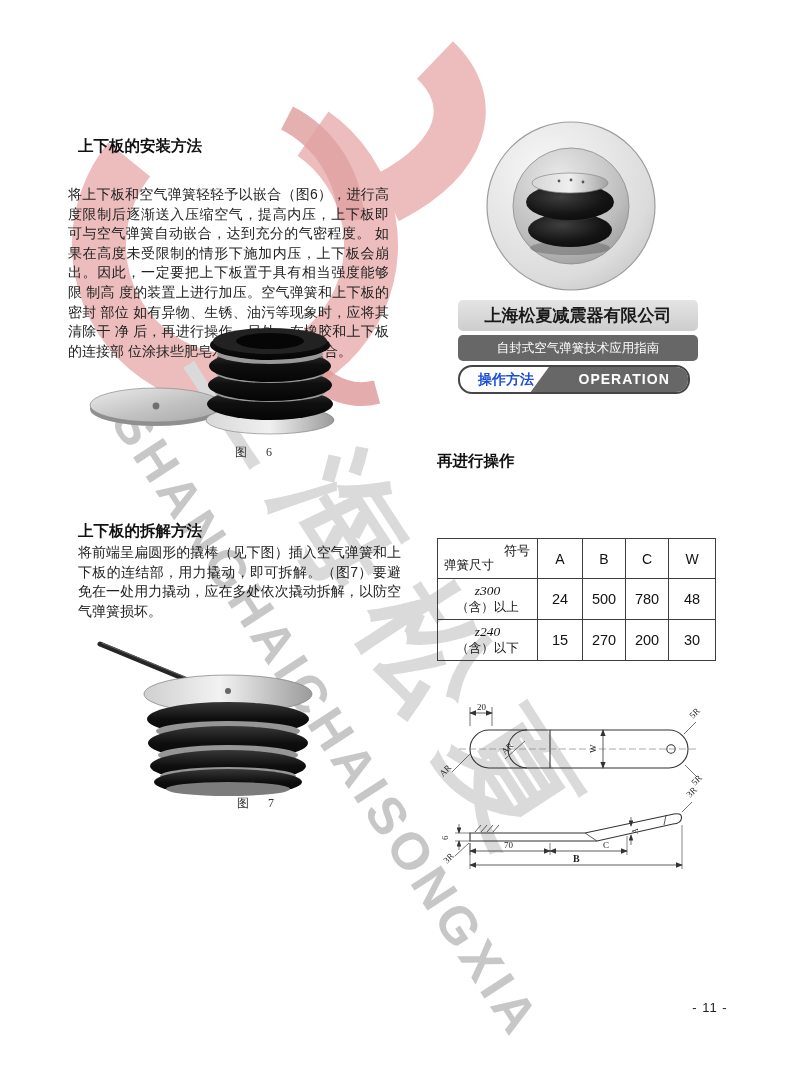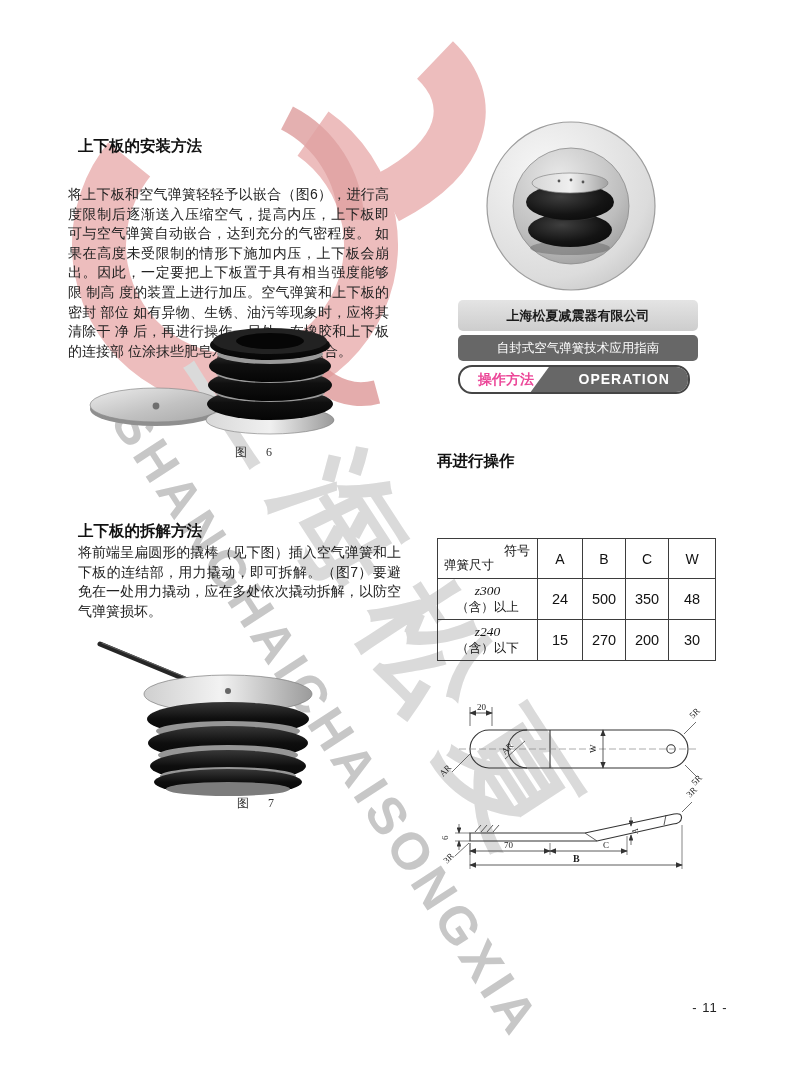--- a/index.html
+++ b/index.html
@@ -9,27 +9,27 @@
   .z0{z-index:0;} .z1{z-index:1;}
   .h3{font-weight:bold;font-size:15.5px;color:#111;}
   .body-text{font-size:14px;line-height:19.6px;color:#222;text-align:justify;}
   .caption{font-family:"Liberation Serif","DejaVu Serif",serif;font-size:12px;color:#333;
            letter-spacing:8px;text-align:right;}
   
   .wm-cn{font-weight:bold;white-space:nowrap;transform-origin:0 0;}
   .wm-en{font-weight:bold;white-space:nowrap;transform-origin:0 0;}
   
   .banner1{width:240px;height:31px;border-radius:5px;background:linear-gradient(#e4e4e4,#cdcdcd);
-           color:#1a1a1a;font-weight:bold;font-size:13px;line-height:31px;text-align:center;}
+           color:#1a1a1a;font-weight:bold;font-size:17px;line-height:31px;text-align:center;}
   .banner2{width:240px;height:26px;border-radius:5px;background:#676767;color:#ffffff;
            font-size:12.5px;line-height:26px;text-align:center;}
   .tab{width:228px;height:25px;border:2px solid #454545;border-radius:14px;background:#fff;overflow:hidden;}
   .tab-dark{position:absolute;top:0;bottom:0;left:0;right:0;background:#676767;
             clip-path:polygon(39% 0, 100% 0, 100% 100%, 31% 100%);}
-  .tab-cn{position:absolute;left:18px;top:0;line-height:25px;font-size:14px;font-weight:bold;color:#ec4899;}
+  .tab-cn{position:absolute;left:18px;top:0;line-height:25px;font-size:14px;font-weight:bold;color:#1d4ed8;}
   .tab-en{position:absolute;left:44%;right:0;top:0;line-height:25px;font-size:14px;font-weight:bold;
           color:#ffffff;text-align:center;letter-spacing:1px;}
   
   table.sz{border-collapse:collapse;table-layout:fixed;background:transparent;}
   table.sz td{border:1.4px solid #3d3d3d;text-align:center;vertical-align:middle;
               color:#111;background:transparent;padding:0;}
   td.diag{position:relative;
      background:linear-gradient(to bottom right,
         transparent calc(50% - 0.8px), #3d3d3d calc(50% - 0.8px),
         #3d3d3d calc(50% + 0.8px), transparent calc(50% + 0.8px));}
@@ -200,21 +200,21 @@
       <td class="colhead">C</td>
       <td class="colhead">W</td>
     </tr>
     <tr style="height:41px;">
       <td>
         <div class="sz-line1">z300</div>
         <div class="sz-line2">（含）以上</div>
       </td>
       <td class="val">24</td>
       <td class="val">500</td>
-      <td class="val">350</td>
+      <td class="val">780</td>
       <td class="val">48</td>
     </tr>
     <tr style="height:41px;">
       <td>
         <div class="sz-line1">z240</div>
         <div class="sz-line2">（含）以下</div>
       </td>
       <td class="val">15</td>
       <td class="val">270</td>
       <td class="val">200</td>

